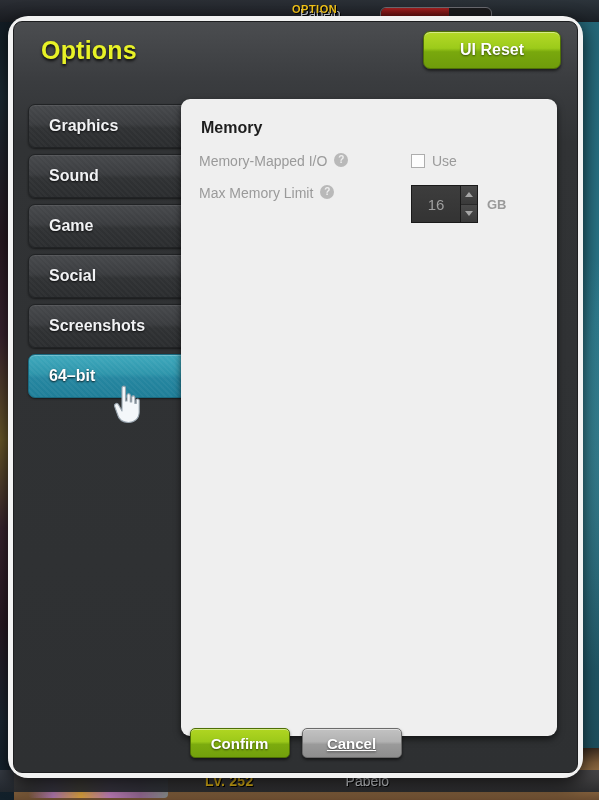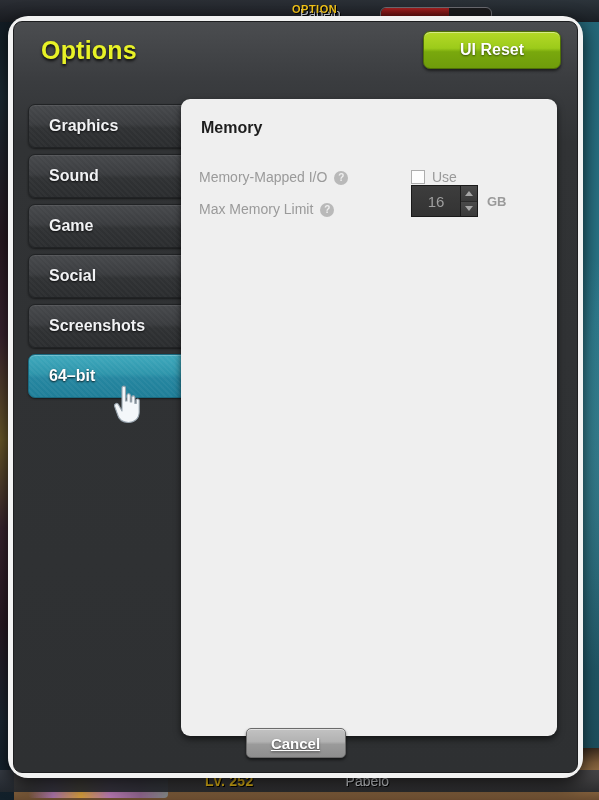--- a/index.html
+++ b/index.html
@@ -247,21 +247,21 @@
     color: #1d1d1d;
   }
   .form-rows {
     position: absolute;
     left: 18px;
     top: 54px;
     right: 16px;
   }
   .form-row {
     display: flex;
-    align-items: flex-end;
+    align-items: flex-start;
     height: 32px;
   }
   .row-label {
     color: #9a9a9a;
     font-size: 14px;
     white-space: nowrap;
   }
   .help-icon {
     display: inline-block;
     width: 14px;
@@ -293,21 +293,21 @@
     cursor: pointer;
   }
   .checkbox-label {
     margin-left: 7px;
     color: #9a9a9a;
     font-size: 14px;
   }
   .spinner {
     display: flex;
     align-items: stretch;
-    height: 32px;
+    height: 38px;
     border: 1px solid #1a1a1a;
     background: #3a3a3a;
     box-sizing: border-box;
   }
   .spinner-value {
     width: 48px;
     display: flex;
     align-items: center;
     justify-content: center;
     color: #9f9f9f;
@@ -462,17 +462,18 @@
                   </div>
                 </div>
               </div>
               <span class="unit-label">GB</span>
             </div>
           </div>
         </div>
     </div>
 
     <div class="footer">
+      <div class="btn btn-confirm">Confirm</div>
       <div class="btn btn-cancel">Cancel</div>
     </div>
 
   </div>
 </div>
 
 </body></html>

